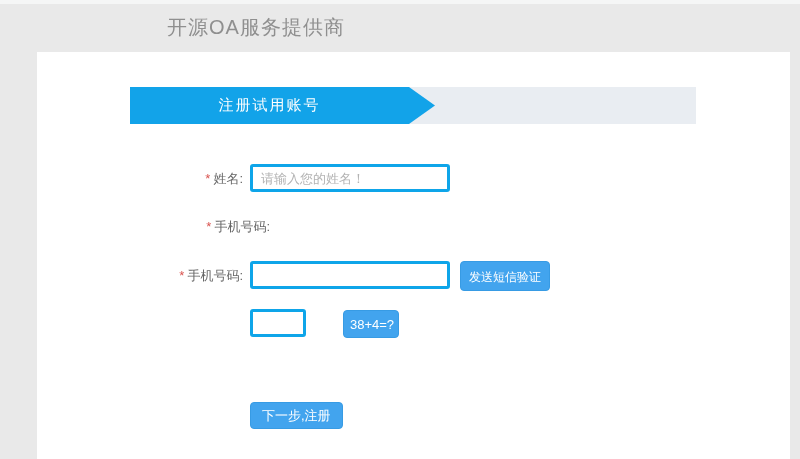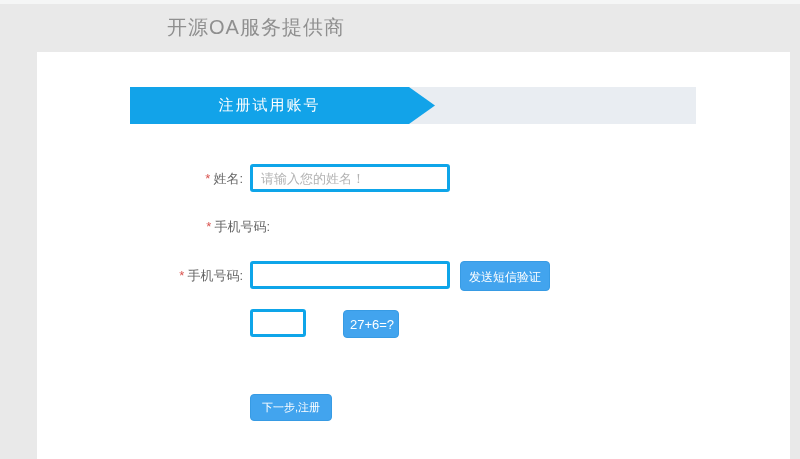--- a/index.html
+++ b/index.html
@@ -70,23 +70,23 @@
     position: absolute; left: 423px; top: 0;
     width: 90px; height: 30px;
     font-size: 12px; line-height: 28px;
   }
   .captcha-btn {
     position: absolute; left: 306px; top: 1px;
     width: 56px; height: 28px;
     font-size: 13px; line-height: 26px;
   }
   .submit-btn {
-    position: absolute; left: 213px; top: 342px;
+    position: absolute; left: 213px; top: 350px;
     height: 27px; padding: 0 11px;
-    font-size: 11px; line-height: 25px;
+    font-size: 13px; line-height: 25px;
   }
 </style>
 </head>
 <body>
 
 <div class="top-strip"></div>
 
 <div>
   <div class="brand">开源OA服务提供商</div>
 </div>
@@ -115,18 +115,18 @@
   <div class="form-row row-3">
     <div class="field-label">
       <span class="req">*</span><span>手机号码:</span>
     </div>
     <input type="text" class="txt-input" placeholder="" style="">
     <button class="btn sms-btn">发送短信验证码</button>
   </div>
 
   <div class="form-row row-4">
     <input type="text" class="txt-input small-input" placeholder="" style="">
-    <button class="btn captcha-btn">27+6=?</button>
+    <button class="btn captcha-btn">38+4=?</button>
   </div>
 
   <button class="btn submit-btn">下一步,注册</button>
 
 </div>
 
 </body></html>

